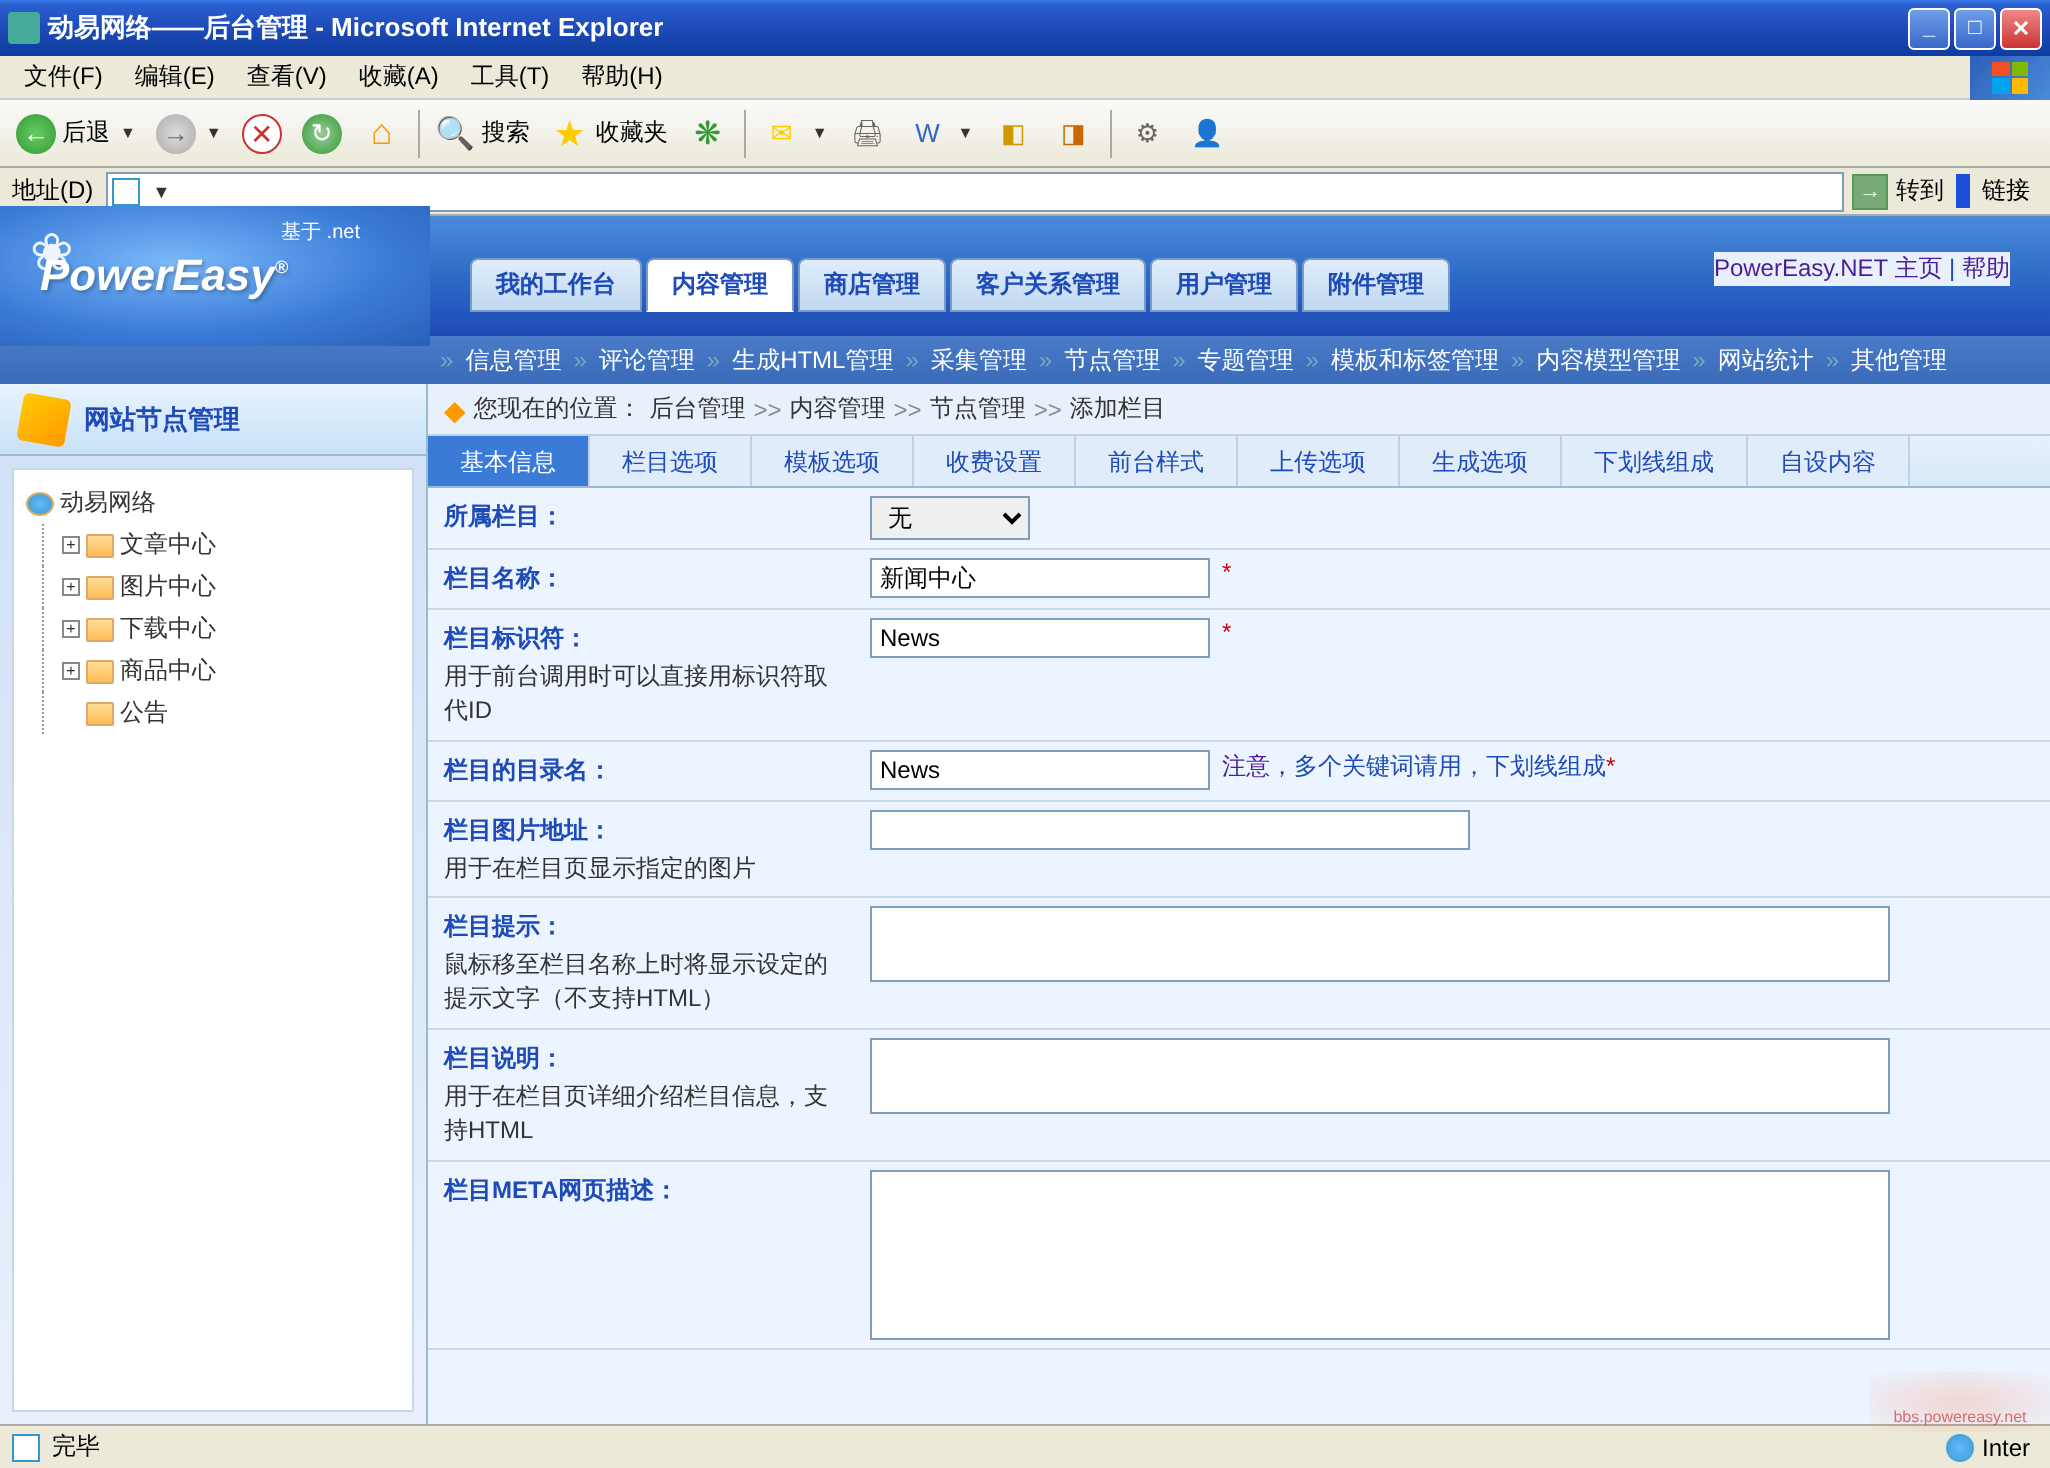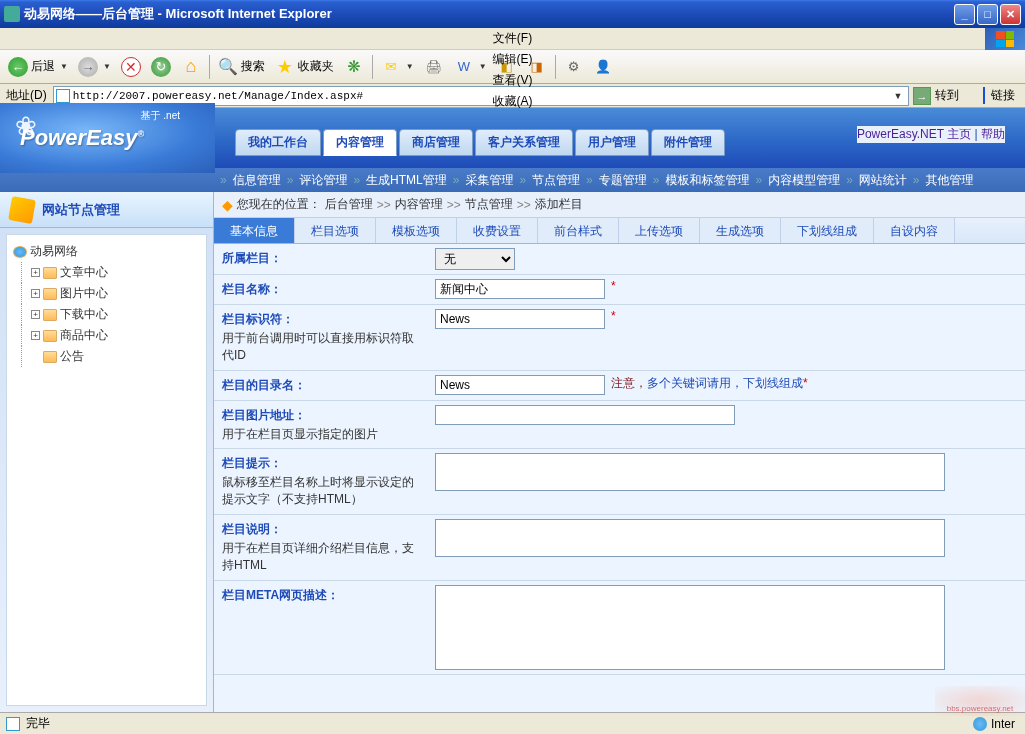--- a/index.html
+++ b/index.html
@@ -9,21 +9,21 @@
 .titlebar { height: 28px; background: linear-gradient(to bottom, #3b78e7 0%, #2a5fd0 8%, #1e4bb8 50%, #0d3c9e 100%); display: flex; align-items: center; padding: 0 4px; color: #fff; }
 .titlebar-icon { width: 16px; height: 16px; background: #4a9; border-radius: 2px; margin-right: 4px; }
 .titlebar-text { flex: 1; font-weight: bold; font-size: 13px; }
 .titlebar-btns { display: flex; gap: 2px; }
 .titlebar-btn { width: 21px; height: 21px; border: 1px solid #fff; border-radius: 3px; display: flex; align-items: center; justify-content: center; font-size: 11px; font-weight: bold; }
 .tb-min { background: linear-gradient(#6f9de8,#3868c8); }
 .tb-max { background: linear-gradient(#6f9de8,#3868c8); }
 .tb-close { background: linear-gradient(#e88,#c33); }
 
 
-.menubar { height: 22px; background: #ece9d8; border-bottom: 1px solid #ccc; display: flex; align-items: center; padding: 0 4px; position: relative; flex-direction: column; }
+.menubar { height: 22px; background: #ece9d8; border-bottom: 1px solid #ccc; display: flex; align-items: center; padding: 0 4px; position: relative; }
 .menubar-item { padding: 2px 8px; cursor: default; }
 .menubar-logo { position: absolute; right: 0; width: 40px; height: 22px; background: linear-gradient(135deg,#2e5fb8,#4a8bd8); display: flex; align-items: center; justify-content: center; }
 .winflag { width: 18px; height: 16px; display: grid; grid-template-columns: 1fr 1fr; grid-template-rows: 1fr 1fr; gap: 1px; }
 .winflag div:nth-child(1){background:#f25022;} .winflag div:nth-child(2){background:#7fba00;}
 .winflag div:nth-child(3){background:#00a4ef;} .winflag div:nth-child(4){background:#ffb900;}
 
 
 .toolbar { height: 34px; background: linear-gradient(#fafafa,#ece9d8); border-bottom: 1px solid #aaa; display: flex; align-items: center; padding: 0 4px; gap: 2px; }
 .tool-btn { height: 26px; display: flex; align-items: center; padding: 0 4px; border-radius: 3px; gap: 3px; }
 .tool-icon { width: 20px; height: 20px; border-radius: 50%; display: flex; align-items: center; justify-content: center; font-size: 13px; }
@@ -41,21 +41,21 @@
 .dropdown-arrow { font-size: 8px; color: #333; margin-left: 2px; }
 
 
 .addressbar { height: 24px; background: #ece9d8; border-bottom: 1px solid #aaa; display: flex; align-items: center; padding: 0 4px; gap: 4px; }
 .addr-label { padding: 0 2px; }
 .addr-input-wrap { flex: 1; display: flex; align-items: center; background: #fff; border: 1px solid #7f9db9; height: 20px; padding: 0 2px; }
 .addr-icon { width: 14px; height: 14px; background: #fff; border: 1px solid #39c; margin-right: 3px; }
 .addr-input { flex: 1; border: none; outline: none; font-size: 11px; font-family: "Courier New", monospace; }
 .addr-drop { width: 16px; text-align: center; font-size: 9px; color: #333; }
 .go-btn { width: 18px; height: 18px; background: #7a7; border: 1px solid #595; display: flex; align-items: center; justify-content: center; color: #fff; font-size: 11px; }
-.links-label { padding: 0 6px; border-left: 2px solid #1d4ed8; margin-left: 20px; }
+.links-label { padding: 0 6px; border-left: 7px solid #1d4ed8; margin-left: 2px; }
 
 
 .app-header { height: 60px; background: linear-gradient(to bottom, #4a8bd8 0%, #2e6bc8 50%, #1e4bb8 100%); display: flex; align-items: center; position: relative; }
 .logo-area { width: 215px; height: 70px; background: radial-gradient(ellipse at 40% 40%, #7ab8f8 0%, #3a7bd8 60%, #2a5fb8 100%); display: flex; align-items: center; padding-left: 20px; color: #fff; position: relative; }
 .logo-text { font-size: 22px; font-weight: bold; font-style: italic; font-family: Arial; text-shadow: 1px 1px 2px rgba(0,0,0,0.3); }
 .logo-tm { font-size: 9px; vertical-align: super; }
 .logo-net { position: absolute; top: 6px; right: 35px; font-size: 10px; }
 .logo-leaf { position: absolute; left: 15px; top: 8px; width: 30px; height: 25px; }
 .logo-leaf::before { content: "❀"; color: #fff; font-size: 26px; opacity: 0.9; }
 
@@ -96,21 +96,21 @@
 .form-label { width: 215px; padding: 6px 8px; background: #ecf4ff; color: #1e4bb8; font-weight: bold; }
 .form-label .hint { font-weight: normal; color: #333; display: block; margin-top: 2px; line-height: 1.4; }
 .form-field { flex: 1; padding: 4px 6px; background: #ecf4ff; display: flex; align-items: flex-start; gap: 6px; }
 .form-field select, .form-field input[type=text] { border: 1px solid #7f9db9; padding: 2px 4px; font-size: 12px; font-family: inherit; }
 .form-field select { width: 80px; }
 .form-field input[type=text] { width: 170px; }
 .form-field input.wide { width: 300px; }
 .form-field textarea { width: 510px; height: 38px; border: 1px solid #7f9db9; font-size: 12px; font-family: inherit; resize: none; overflow-y: scroll; }
 .form-field textarea.tall { height: 85px; }
 .req { color: #c00; }
-.note { color: #7f1d1d; text-align: center; }
+.note { color: #4c1d95; text-align: center; }
 .note-blue { color: #1e4bb8; }
 
 
 .statusbar { height: 22px; background: #ece9d8; border-top: 1px solid #aaa; display: flex; align-items: center; padding: 0 6px; gap: 6px; position: relative; }
 .status-icon { width: 14px; height: 14px; background: #fff; border: 1px solid #39c; }
 .status-right { position: absolute; right: 10px; display: flex; align-items: center; gap: 4px; }
 .status-globe { width: 14px; height: 14px; background: radial-gradient(#6bf,#39c); border-radius: 50%; }
 .watermark { position: absolute; right: 0; bottom: 18px; width: 90px; height: 30px; background: radial-gradient(ellipse, rgba(255,100,50,0.3), transparent); font-size: 8px; color: #c33; text-align: center; padding-top: 18px; opacity: 0.7; pointer-events: none; }
 </style>
 </head>
@@ -198,21 +198,20 @@
     </div>
   <div class="tool-btn">
       <div class="tool-icon" style="color:#3c3">👤</div>
     </div>
 </div>
 
 <div class="addressbar">
   <span class="addr-label">地址(D)</span>
   <div class="addr-input-wrap">
     <div class="addr-icon"></div>
-    <input class="addr-input" value="http://2007.powereasy.net/Manage/Index.aspx#" style="">
     <div class="addr-drop">▼</div>
   </div>
   <div class="go-btn">→</div>
   <span>转到</span>
   <span class="links-label">链接</span>
 </div>
 
 <div class="app-header">
   <div class="logo-area">
     <div class="logo-leaf"></div>

